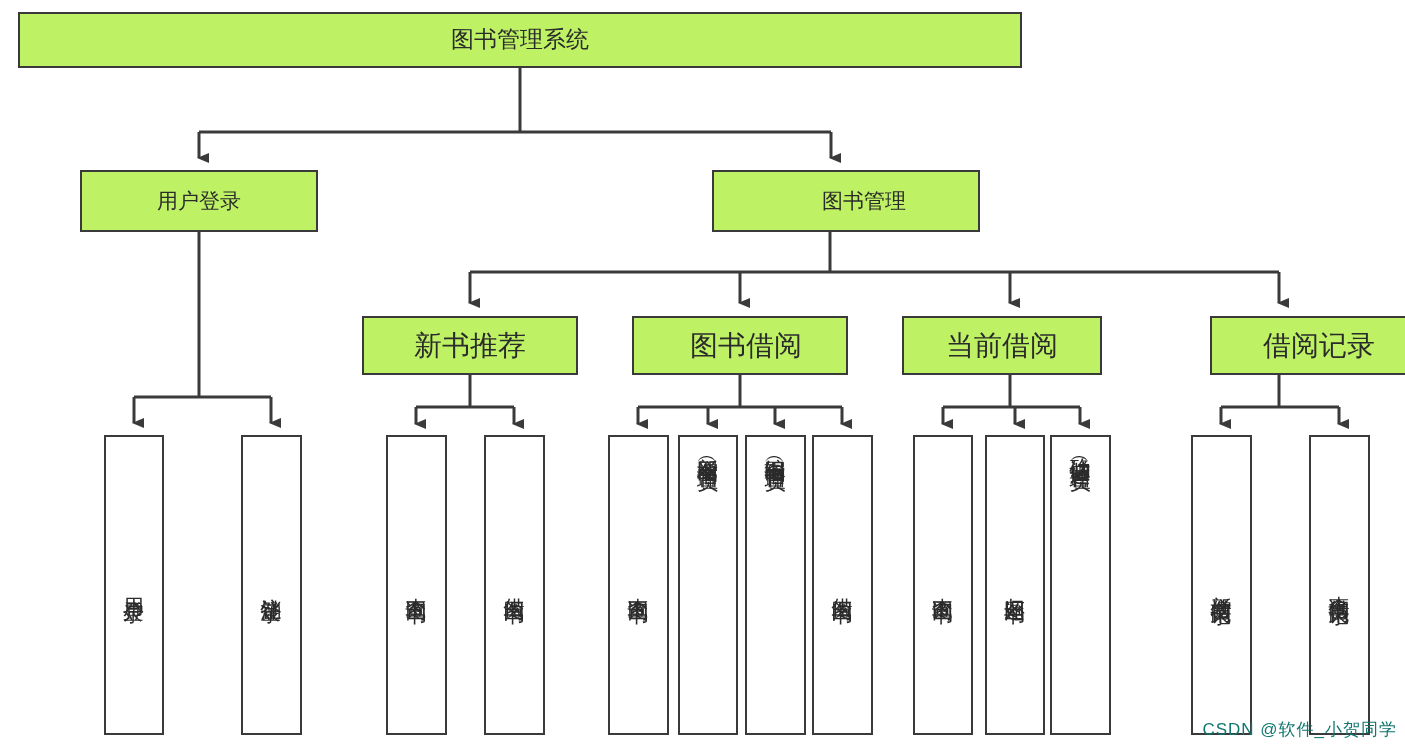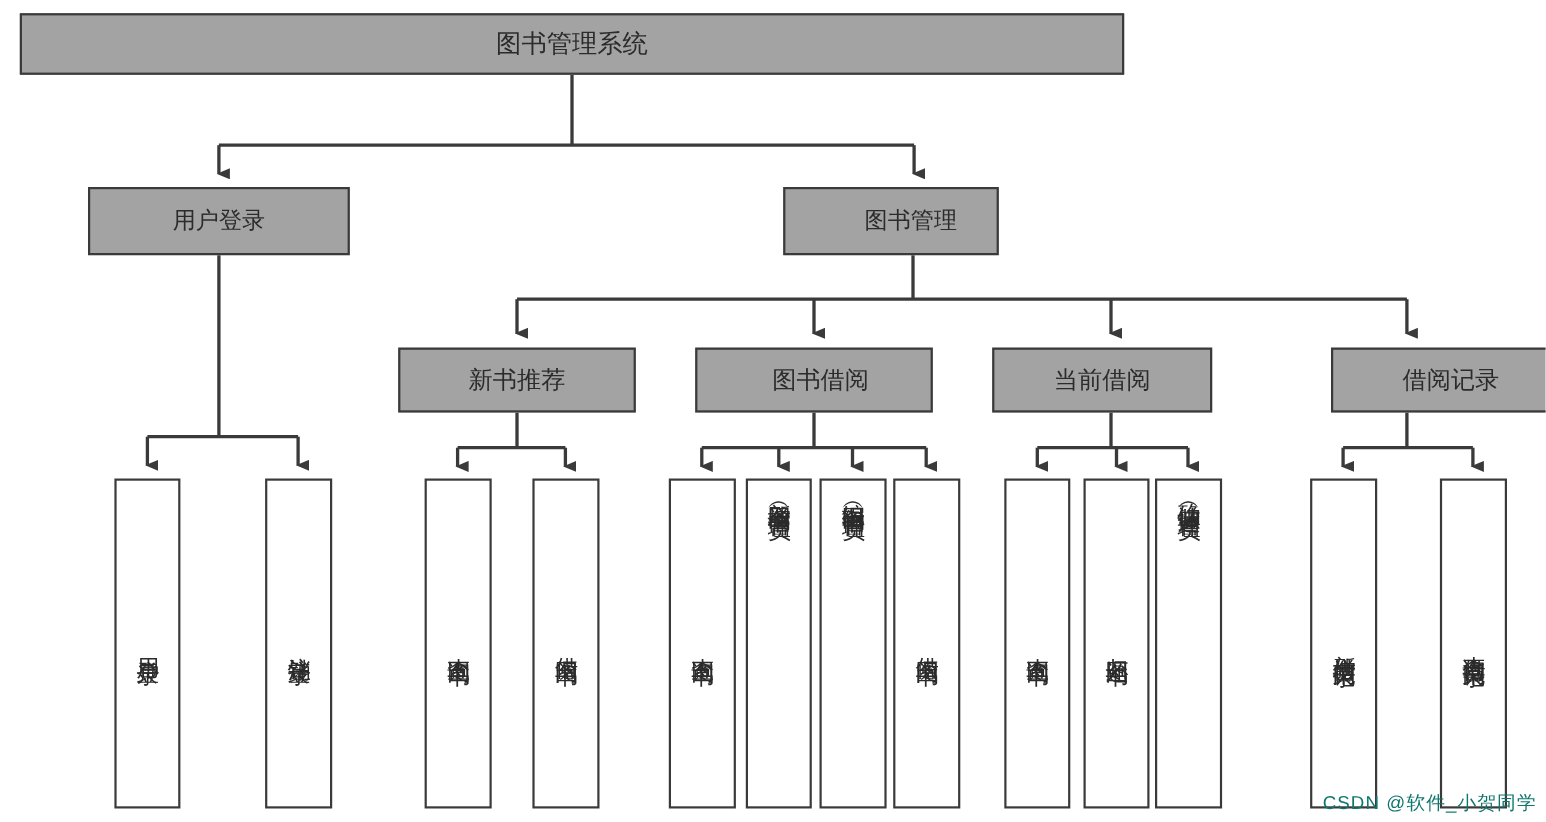--- a/index.html
+++ b/index.html
@@ -9,31 +9,31 @@
     font-family:"Liberation Sans","DejaVu Sans",sans-serif;
     overflow:hidden;
   }
   #stage{position:relative;width:1405px;height:747px;}
   svg#wires{position:absolute;left:0;top:0;width:1405px;height:747px;}
 
   .node{
     position:absolute;
     box-sizing:border-box;
     border:2.5px solid #3a3a3a;
-    background:#a3a3a3;
+    background:#bef264;
     color:#2b2b2b;
     display:flex;
     align-items:center;
     justify-content:center;
     text-align:right;
     line-height:1.18;
   }
   .node.root{font-size:23px;}
   .node.lvl2{font-size:21px;}
-  .node.lvl3{font-size:22px;}
+  .node.lvl3{font-size:28px;}
 
   .leaf{
     position:absolute;
     box-sizing:border-box;
     border:2.5px solid #3a3a3a;
     background:#ffffff;
     color:#2b2b2b;
     font-size:21px;
     writing-mode:vertical-rl;
     text-orientation:upright;
@@ -108,21 +108,21 @@
       <path d="M1279,375 L1279,407"></path>
       <path d="M1221,407 L1339,407"></path>
       <path d="M1221,407 L1221,424" marker-end="url(#arw)"></path>
       <path d="M1339,407 L1339,424" marker-end="url(#arw)"></path>
     </g>
   </svg>
 
   <div class="node root" style="left:18px;top:12px;width:1004px;height:56px;">图书管理系统</div>
 
   <div class="node lvl2" style="left:80px;top:170px;width:238px;height:62px;">用户登录</div>
-  <div class="node lvl2" style="left:712px;top:170px;width:196px;height:62px;padding-left:36px;">图书管理</div>
+  <div class="node lvl2" style="left:712px;top:170px;width:268px;height:62px;padding-left:36px;">图书管理</div>
 
   <div class="node lvl3" style="left:362px;top:316px;width:216px;height:59px;">新书推荐</div>
   <div class="node lvl3" style="left:632px;top:316px;width:216px;height:59px;padding-left:12px;">图书借阅</div>
   <div class="node lvl3" style="left:902px;top:316px;width:200px;height:59px;">当前借阅</div>
   <div class="node lvl3" style="left:1210px;top:316px;width:218px;height:59px;">借阅记录</div>
 
   <div class="leaf" style="left:104px;top:435px;width:60px;height:300px;">用户登录</div>
   <div class="leaf" style="left:241px;top:435px;width:61px;height:300px;">注销登录</div>
 
   <div class="leaf" style="left:386px;top:435px;width:61px;height:300px;">查询图书</div>

